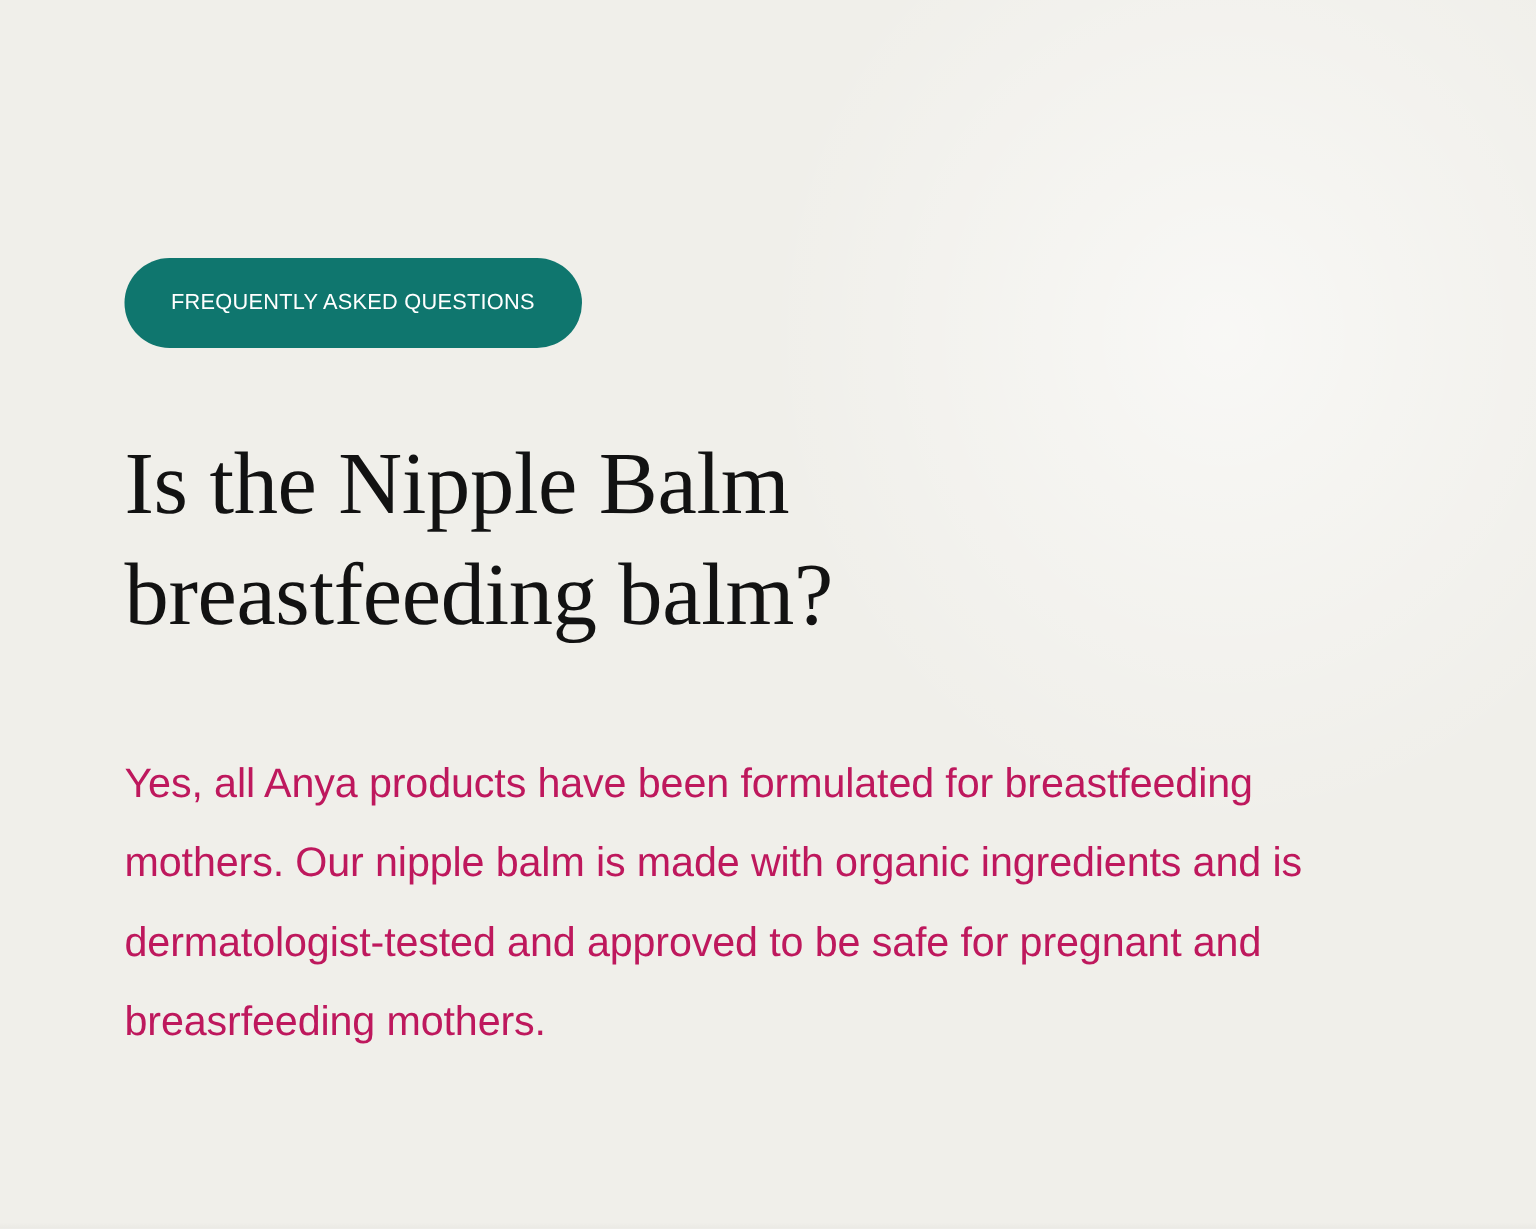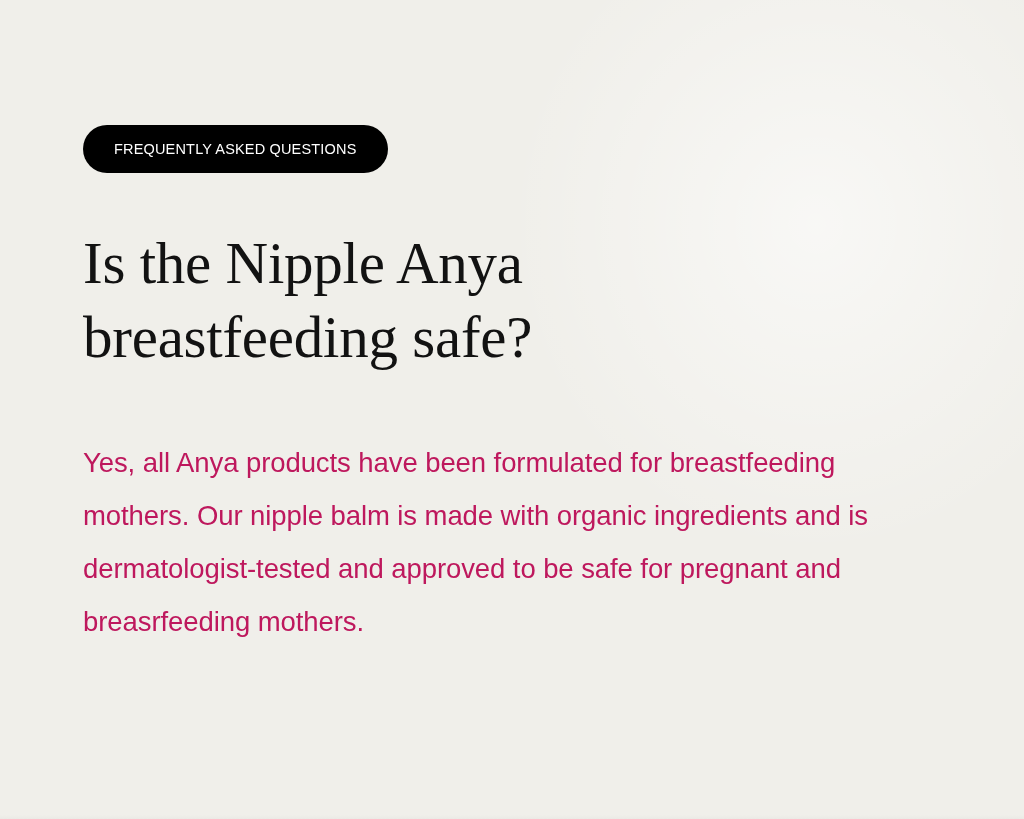--- a/index.html
+++ b/index.html
@@ -53,33 +53,34 @@
   .faq-content {
     position: relative;
     z-index: 2;
   }
 
   
   .eyebrow-badge {
     display: inline-flex;
     align-items: center;
     justify-content: center;
-    height: 48px;
+    height: 60px;
     padding: 0 31px;
     border-radius: 999px;
-    background: #000000;
+    background: #0f766e;
     color: #FFFFFF;
     font-family: "Liberation Sans", sans-serif;
     font-size: 14.5px;
     font-weight: 400;
     letter-spacing: 0.012em;
     line-height: 1;
     white-space: nowrap;
     text-transform: uppercase;
     user-select: none;
+    margin-top: 47px;
   }
 
   
   .faq-question {
     margin: 0;
     padding-top: 53px;
     max-width: 560px;
     font-family: "Liberation Serif", "DejaVu Serif", serif;
     font-size: 59px;
     font-weight: 400;
@@ -105,21 +106,21 @@
 <body>
 
 <div class="faq-section">
 
   <div class="bg-wash"></div>
 
   <div class="faq-content">
 
     <div class="eyebrow-badge">FREQUENTLY ASKED QUESTIONS</div>
 
-    <h2 class="faq-question">Is the Nipple Anya breastfeeding safe?</h2>
+    <h2 class="faq-question">Is the Nipple Balm breastfeeding balm?</h2>
 
     <p class="faq-answer">Yes, all Anya products have been formulated for breastfeeding mothers. Our nipple balm is made with organic ingredients and is dermatologist-tested and approved to be safe for pregnant and breasrfeeding mothers.</p>
 
   </div>
 
   <div class="bottom-edge"></div>
 
 </div>
 
 </body></html>

